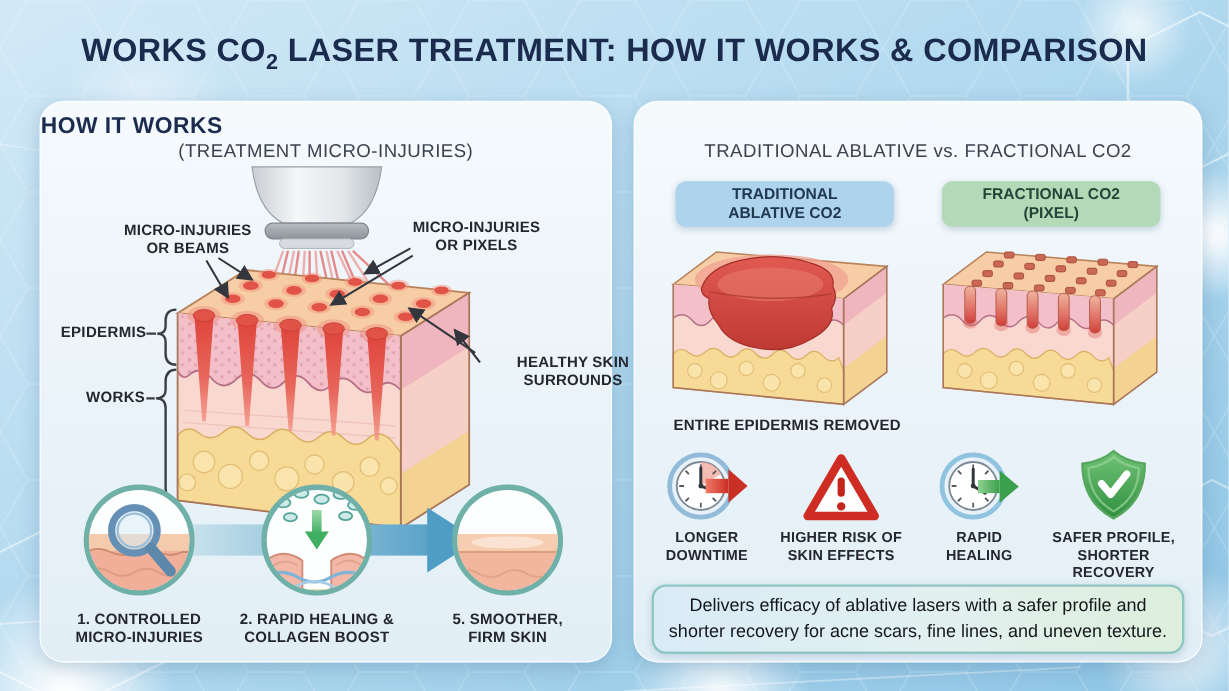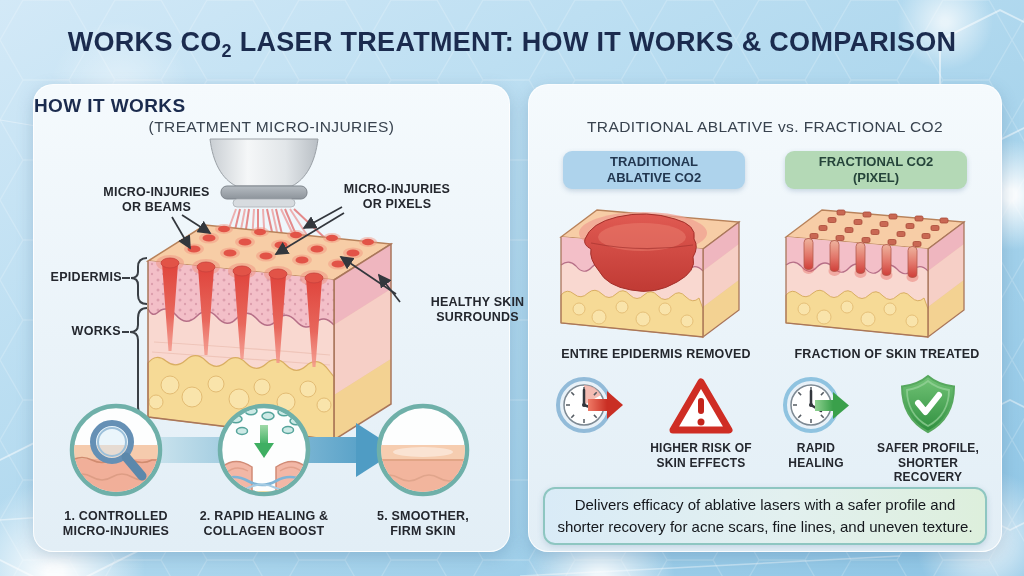--- a/index.html
+++ b/index.html
@@ -419,21 +419,20 @@
         <ellipse cx="140.5" cy="80" rx="6" ry="5" fill="#e2574d" opacity="0.35"></ellipse>
         <rect x="32" y="41.5" width="9" height="31" rx="4" fill="url(#lgSlot)" stroke="#b35a4c" stroke-width="0.8"></rect>
         <rect x="58" y="43.5" width="9" height="31" rx="4" fill="url(#lgSlot)" stroke="#b35a4c" stroke-width="0.8"></rect>
         <rect x="84" y="45.5" width="9" height="31" rx="4" fill="url(#lgSlot)" stroke="#b35a4c" stroke-width="0.8"></rect>
         <rect x="110" y="47.5" width="9" height="31" rx="4" fill="url(#lgSlot)" stroke="#b35a4c" stroke-width="0.8"></rect>
         <rect x="136" y="49.5" width="9" height="31" rx="4" fill="url(#lgSlot)" stroke="#b35a4c" stroke-width="0.8"></rect>
       </g>
     </svg>
 
     <div class="abs caption" style="left:8px;top:262px;width:238px;">ENTIRE EPIDERMIS REMOVED</div>
-    <div class="abs caption" style="left:244px;top:262px;width:228px;">FRACTION OF SKIN TREATED</div>
 
     <svg class="abs" style="left:25px;top:288px;" width="70" height="64" viewBox="0 0 70 64">
       <defs>
         <linearGradient id="lgRedA" x1="0" y1="0" x2="1" y2="0">
           <stop offset="0" stop-color="#ef7a66"></stop>
             <stop offset="1" stop-color="#c92f24"></stop>
         </linearGradient>
       </defs>
       <circle cx="30" cy="32" r="26" fill="#e8f1f8" stroke="#92bbd9" stroke-width="4"></circle>
       <circle cx="30" cy="32" r="20" fill="#ffffff" stroke="#7d8993" stroke-width="1.5"></circle>
@@ -492,20 +491,22 @@
         <linearGradient id="lgShield" x1="0" y1="0" x2="0" y2="1">
           <stop offset="0" stop-color="#72c376"></stop>
             <stop offset="1" stop-color="#2f8f3f"></stop>
         </linearGradient>
       </defs>
       <path d="M35,4 C42,10 52,13.5 61,14.5 C61,33 54,50 35,60 C16,50 9,33 9,14.5 C18,13.5 28,10 35,4 Z" fill="url(#lgShield)" stroke="#57a85e" stroke-width="2"></path>
       <path d="M35,9 C41,14 49,17 56,18 C56,32 50,46 35,54 C20,46 14,32 14,18 C21,17 29,14 35,9 Z" fill="none" stroke="#9ad49c" stroke-width="1.8" opacity="0.7"></path>
       <path d="M25,31 L32.5,40 L46,23" fill="none" stroke="#ffffff" stroke-width="6" stroke-linecap="round" stroke-linejoin="round"></path>
     </svg>
 
+    <div class="abs lbl" style="left:0px;top:356px;width:120px;font-size:12px;">LONGER
+DOWNTIME</div>
     <div class="abs lbl" style="left:112px;top:356px;width:120px;font-size:12px;">HIGHER RISK OF
 SKIN EFFECTS</div>
     <div class="abs lbl" style="left:227px;top:356px;width:120px;font-size:12px;">RAPID
 HEALING</div>
     <div class="abs lbl" style="left:334px;top:356px;width:130px;font-size:12px;">SAFER PROFILE,
 SHORTER RECOVERY</div>
 
     <div class="abs note" style="left:14px;top:402px;width:440px;height:54px;">Delivers efficacy of ablative lasers with a safer profile and
 shorter recovery for acne scars, fine lines, and uneven texture.</div>
   </div>

